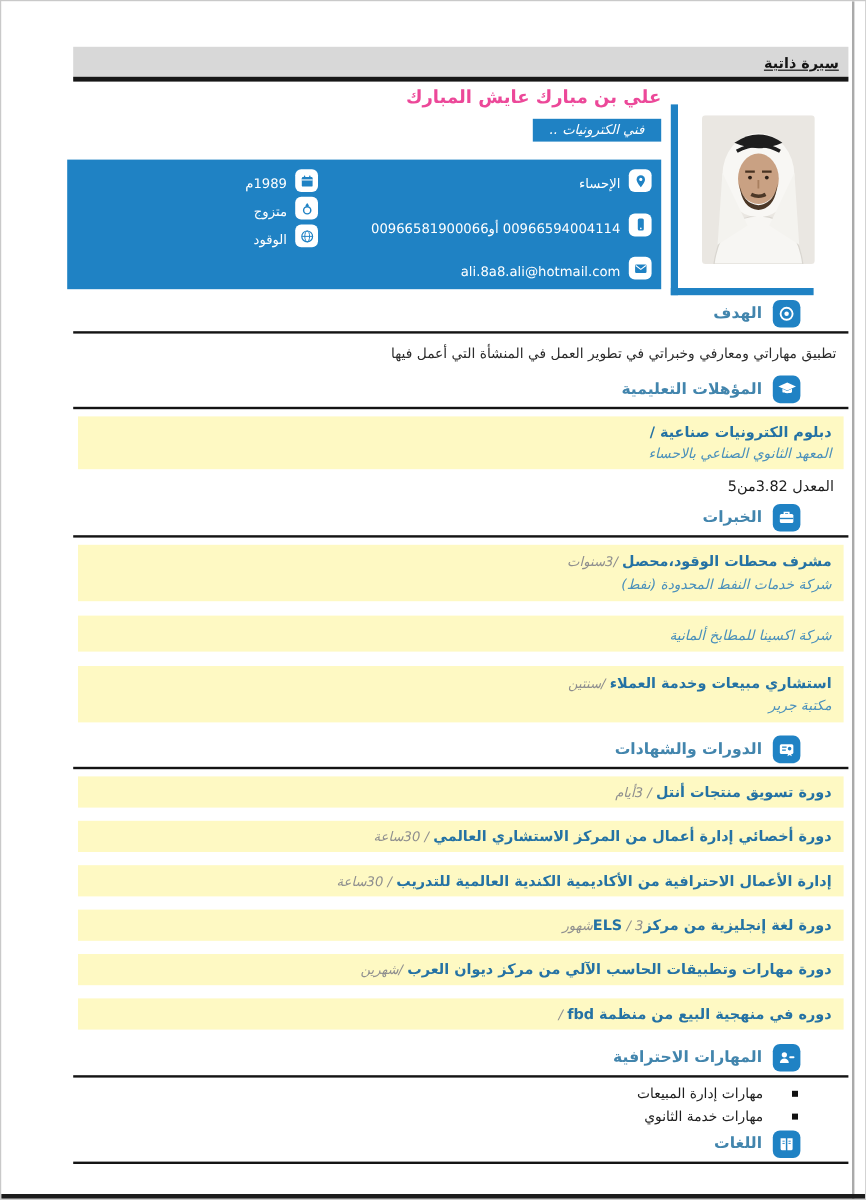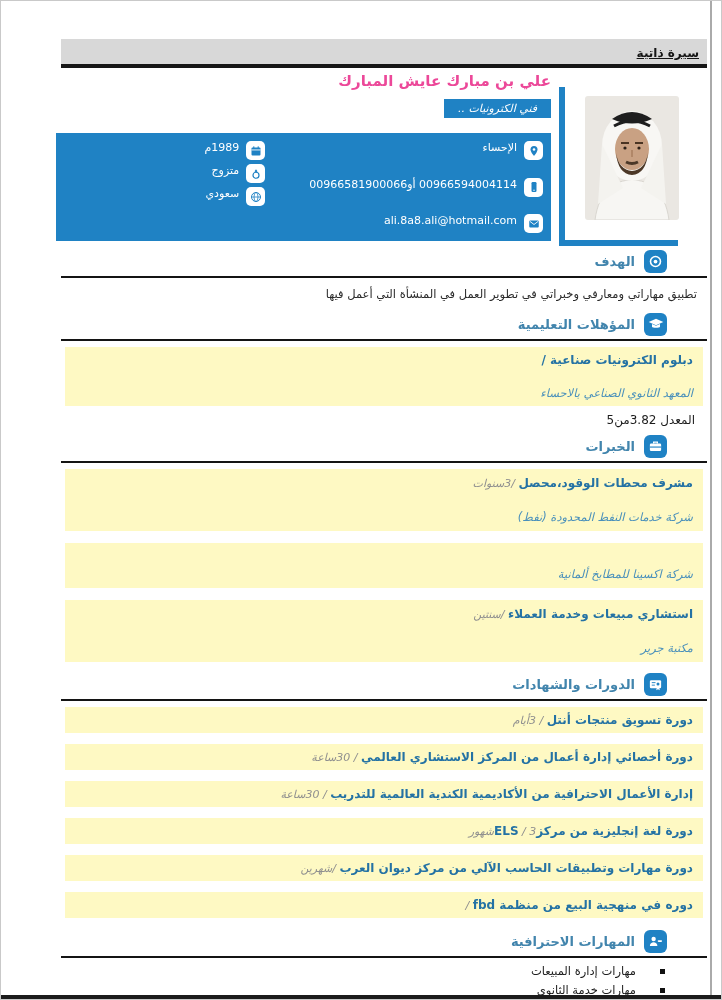--- a/index.html
+++ b/index.html
@@ -19,21 +19,21 @@
   .name-block{position:absolute;left:55px;top:71px;width:495px;text-align:right;direction:rtl;}
   .name{font-size:15px;font-weight:bold;color:#ec4899;margin-bottom:7px;}
   .job-badge{display:inline-block;background:#1f82c4;color:#ffffff;font-style:italic;
              font-size:11px;padding:3px 14px;}
 
   
   .contact-box{position:absolute;left:55px;top:132px;width:495px;height:108px;background:#1f82c4;
                direction:rtl;display:flex;padding:8px 8px;box-sizing:border-box;}
   .ccol-right{width:58%;display:flex;flex-direction:column;justify-content:space-between;}
   .ccol-left{width:42%;display:flex;flex-direction:column;gap:4px;}
-  .crow{display:flex;align-items:flex-start;gap:7px;height:19px;}
+  .crow{display:flex;align-items:flex-end;gap:7px;height:19px;}
   .cicon{width:19px;height:19px;background:#ffffff;border-radius:5px;display:flex;
          align-items:center;justify-content:center;flex:0 0 auto;}
   .ctext{color:#ffffff;font-size:11px;white-space:nowrap;}
 
   
   .photo-strip-left{position:absolute;left:558px;top:86px;width:6px;height:159px;background:#1f82c4;}
   .photo-strip-bottom{position:absolute;left:558px;top:239px;width:119px;height:6px;background:#1f82c4;}
   .photo{position:absolute;left:584px;top:95px;width:94px;height:124px;}
 
   
@@ -44,21 +44,21 @@
   .stitle{color:#4285ad;font-size:13px;font-weight:bold;}
   .rule{height:2px;background:#141414;margin:3px 0 6px 0;}
 
   .obj-text{font-size:11.5px;color:#2b2b2b;padding:3px 10px 0 0;margin-bottom:11px;}
 
   .bar{background:#fef9c3;margin:0 4px;padding:5px 10px;box-sizing:border-box;}
   .bar.edu{margin-bottom:2px;}
   .entry-line{font-size:12px;line-height:16px;}
   .role{font-weight:bold;color:#2472a4;}
   .duration{color:#8f8f8f;font-size:11px;font-style:italic;}
-  .company{color:#4a90bb;font-size:11.5px;font-style:italic;line-height:15px;margin-top:18px;}
+  .company{color:#4a90bb;font-size:11.5px;font-style:italic;line-height:15px;margin-top:3px;}
   .gpa{font-size:12px;color:#1c1c1c;padding:5px 12px 7px 0;}
 
   .bar.exp{margin-bottom:10px;padding:6px 10px;}
   .bar.course{margin-bottom:11px;padding:5px 10px;height:26px;display:flex;align-items:center;
               justify-content:flex-start;}
   .exp-gap{height:2px;}
 
   .skill-row{display:flex;align-items:center;gap:24px;padding-right:42px;margin:5px 0 4px 0;}
   .bullet{width:5px;height:5px;background:#111111;flex:0 0 auto;}
   .skill-text{font-size:11.5px;color:#1d1d1d;}
@@ -132,21 +132,21 @@
         <span class="ctext">متزوج</span>
       </div>
       <div class="crow">
         <span class="cicon">
           <svg viewBox="0 0 24 24" width="12" height="12">
               <circle cx="12" cy="12" r="9" fill="none" stroke="#1f82c4" stroke-width="2"></circle>
               <ellipse cx="12" cy="12" rx="4" ry="9" fill="none" stroke="#1f82c4" stroke-width="1.6"></ellipse>
               <path d="M3.5 12h17" stroke="#1f82c4" stroke-width="1.6"></path>
             </svg>
         </span>
-        <span class="ctext">سعودي</span>
+        <span class="ctext">الوقود</span>
       </div>
     </div>
   </div>
 
   <div class="photo-strip-left"></div>
   <div class="photo-strip-bottom"></div>
   <div class="photo">
     <svg viewBox="0 0 94 124" width="94" height="124">
       <rect x="0" y="0" width="94" height="124" rx="3" fill="#eae7e2"></rect>
       <path d="M10 124 C14 94 30 84 47 84 C64 84 80 94 84 124 Z" fill="#f7f6f3" stroke="#d9d6d0" stroke-width="1"></path>

